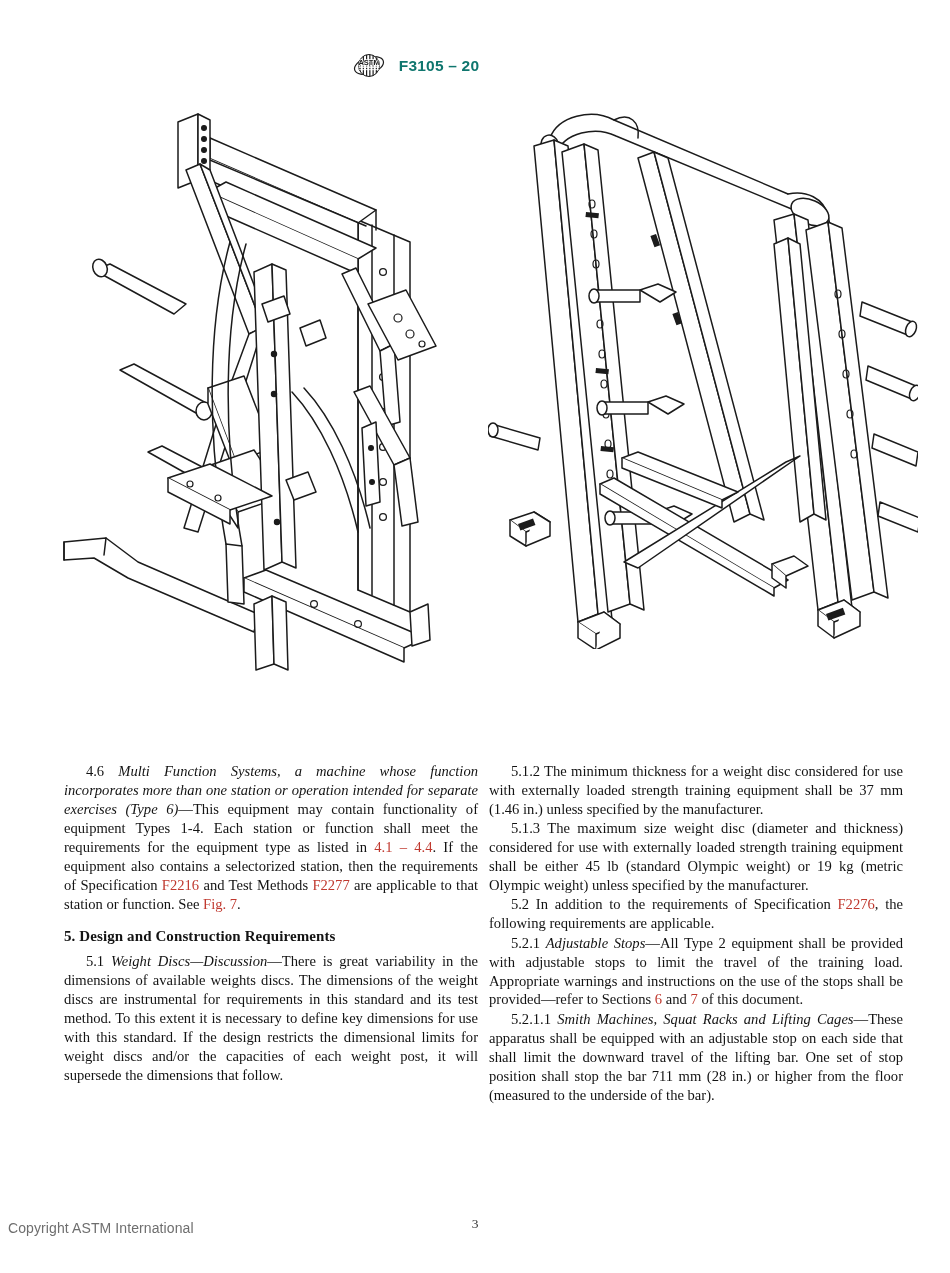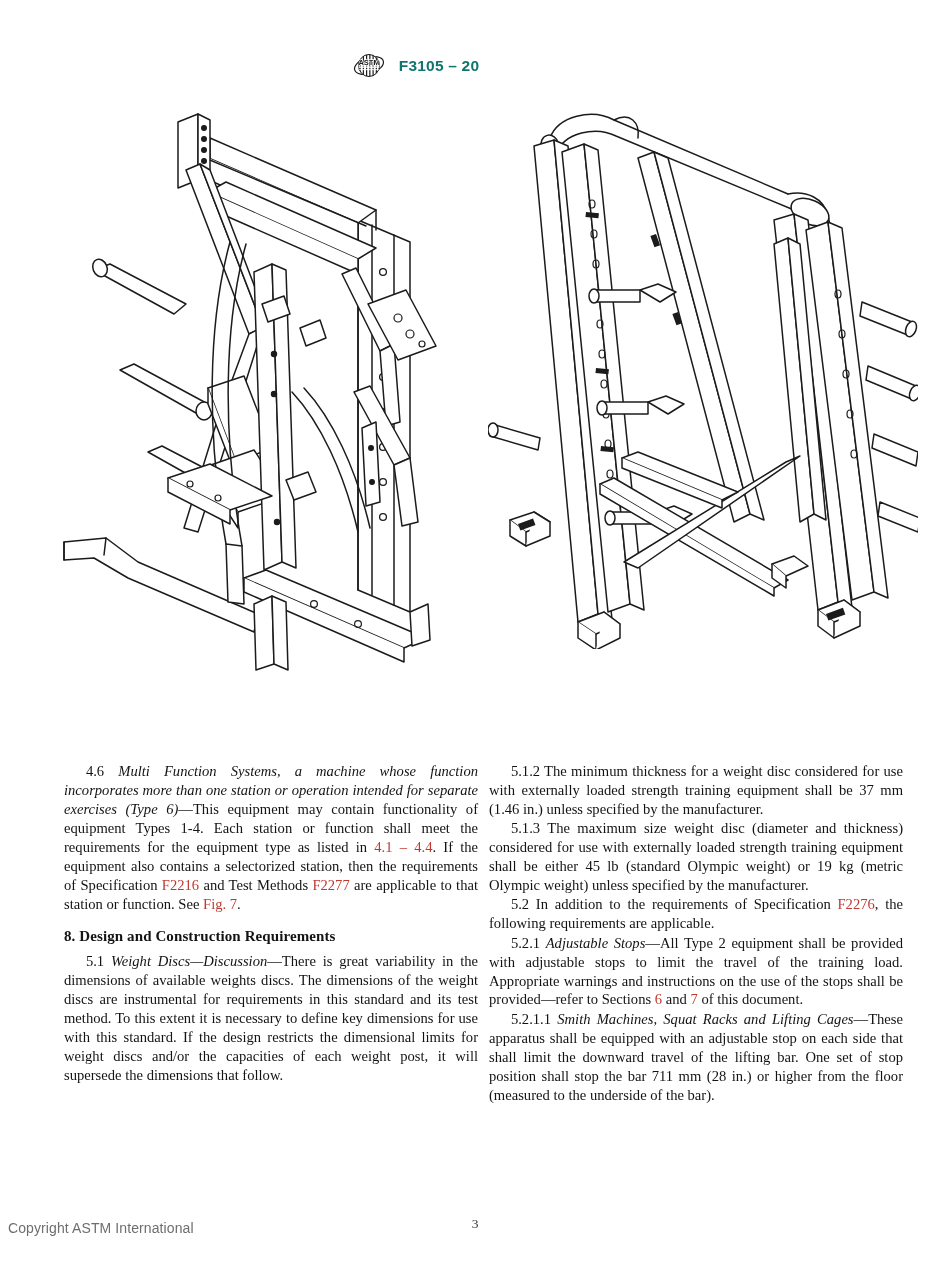--- a/index.html
+++ b/index.html
@@ -404,21 +404,21 @@
     </div>
 
   </div>
 
   <div class="columns">
 
     <div class="col col-left">
       <div id="left-paras-1">
           <p class="para"><span>4.6 </span><span class="it">Multi Function Systems, a machine whose function incorporates more than one station or operation intended for separate exercises (Type 6)</span><span>—This equipment may contain functionality of equipment Types 1-4. Each station or function shall meet the requirements for the equipment type as listed in </span><span class="lnk">4.1 – 4.4</span><span>. If the equipment also contains a selectorized station, then the requirements of Specification </span><span class="lnk">F2216</span><span> and Test Methods </span><span class="lnk">F2277</span><span> are applicable to that station or function. See </span><span class="lnk">Fig. 7</span><span>.</span></p>
         </div>
-      <h3 class="sec-head">8. Design and Construction Requirements</h3>
+      <h3 class="sec-head">5. Design and Construction Requirements</h3>
       <div id="left-paras-2">
           <p class="para"><span>5.1 </span><span class="it">Weight Discs—Discussion</span><span>—There is great variability in the dimensions of available weights discs. The dimensions of the weight discs are instrumental for requirements in this standard and its test method. To this extent it is necessary to define key dimensions for use with this standard. If the design restricts the dimensional limits for weight discs and/or the capacities of each weight post, it will supersede the dimensions that follow.</span></p>
         </div>
     </div>
 
     <div class="col col-right">
       <div id="right-paras">
           <p class="para"><span>5.1.2 The minimum thickness for a weight disc considered for use with externally loaded strength training equipment shall be 37 mm (1.46 in.) unless specified by the manufacturer.</span></p>
           <p class="para"><span>5.1.3 The maximum size weight disc (diameter and thickness) considered for use with externally loaded strength training equipment shall be either 45 lb (standard Olympic weight) or 19 kg (metric Olympic weight) unless specified by the manufacturer.</span></p>
           <p class="para"><span>5.2 In addition to the requirements of Specification </span><span class="lnk">F2276</span><span>, the following requirements are applicable.</span></p>

